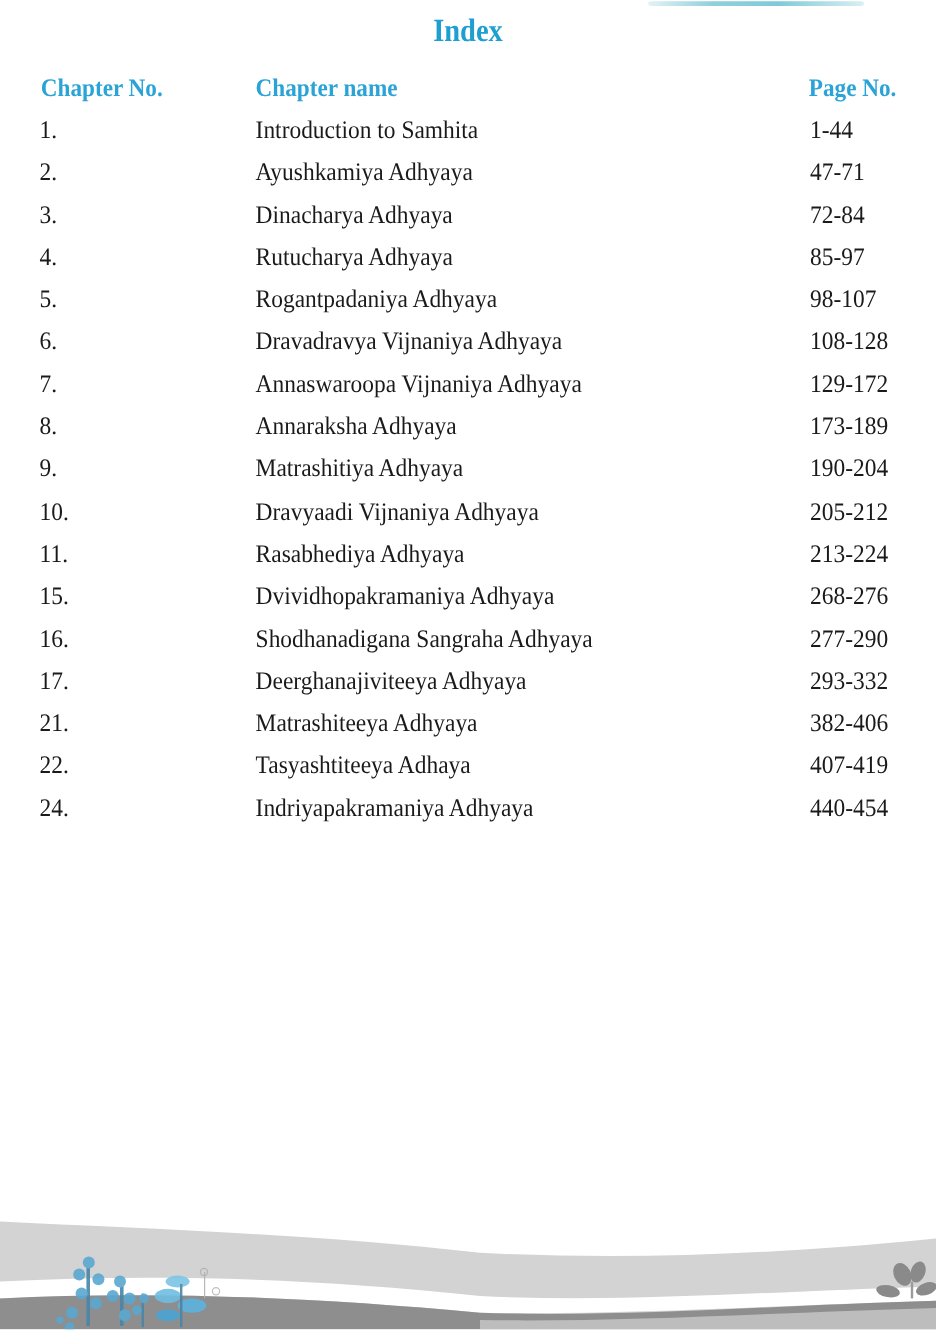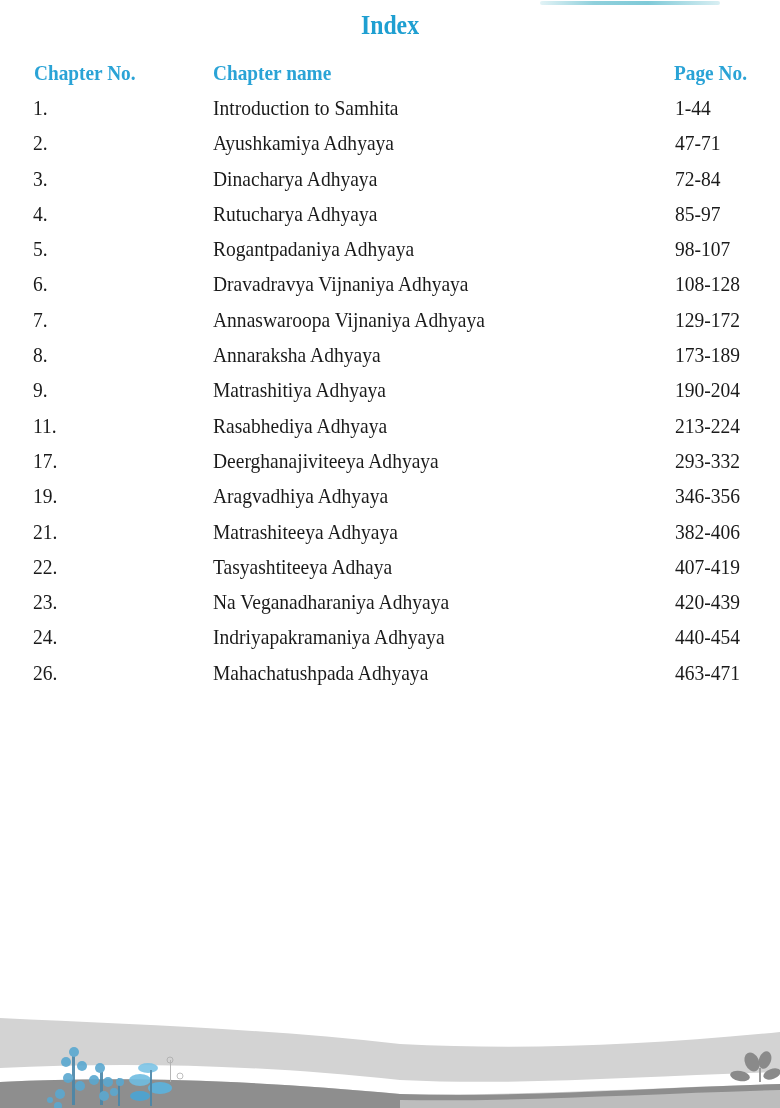--- a/index.html
+++ b/index.html
@@ -93,58 +93,58 @@
       <span class="cell c-no">8.</span>
       <span class="cell c-name">Annaraksha Adhyaya</span>
       <span class="cell c-page">173-189</span>
     </div>
   <div class="row">
       <span class="cell c-no">9.</span>
       <span class="cell c-name">Matrashitiya Adhyaya</span>
       <span class="cell c-page">190-204</span>
     </div>
   <div class="row">
+      <span class="cell c-no">10.</span>
+      <span class="cell c-name">Dravyaadi Vijnaniya Adhyaya</span>
+      <span class="cell c-page">205-212</span>
+    </div>
+  <div class="row">
       <span class="cell c-no">11.</span>
       <span class="cell c-name">Rasabhediya Adhyaya</span>
       <span class="cell c-page">213-224</span>
     </div>
   <div class="row">
+      <span class="cell c-no">15.</span>
+      <span class="cell c-name">Dvividhopakramaniya Adhyaya</span>
+      <span class="cell c-page">268-276</span>
+    </div>
+  <div class="row">
+      <span class="cell c-no">16.</span>
+      <span class="cell c-name">Shodhanadigana Sangraha Adhyaya</span>
+      <span class="cell c-page">277-290</span>
+    </div>
+  <div class="row">
       <span class="cell c-no">17.</span>
       <span class="cell c-name">Deerghanajiviteeya Adhyaya</span>
       <span class="cell c-page">293-332</span>
-    </div>
-  <div class="row">
-      <span class="cell c-no">19.</span>
-      <span class="cell c-name">Aragvadhiya Adhyaya</span>
-      <span class="cell c-page">346-356</span>
     </div>
   <div class="row">
       <span class="cell c-no">21.</span>
       <span class="cell c-name">Matrashiteeya Adhyaya</span>
       <span class="cell c-page">382-406</span>
     </div>
   <div class="row">
       <span class="cell c-no">22.</span>
       <span class="cell c-name">Tasyashtiteeya Adhaya</span>
       <span class="cell c-page">407-419</span>
     </div>
   <div class="row">
-      <span class="cell c-no">23.</span>
-      <span class="cell c-name">Na Veganadharaniya Adhyaya</span>
-      <span class="cell c-page">420-439</span>
-    </div>
-  <div class="row">
       <span class="cell c-no">24.</span>
       <span class="cell c-name">Indriyapakramaniya Adhyaya</span>
       <span class="cell c-page">440-454</span>
-    </div>
-  <div class="row">
-      <span class="cell c-no">26.</span>
-      <span class="cell c-name">Mahachatushpada Adhyaya</span>
-      <span class="cell c-page">463-471</span>
     </div>
 </div>
 
 <div class="footer">
   <svg width="780" height="98" viewBox="0 0 780 98" xmlns="http://www.w3.org/2000/svg">
 
     <path d="M0,8 C120,14 260,18 400,34 C520,40 640,36 780,22 L780,98 L0,98 Z" fill="#d3d3d3"></path>
 
     <path d="M0,58 C120,52 250,54 400,70 C520,76 640,66 780,62 L780,74 C640,78 520,86 400,84 C250,70 120,66 0,72 Z" fill="#ffffff"></path>
 

